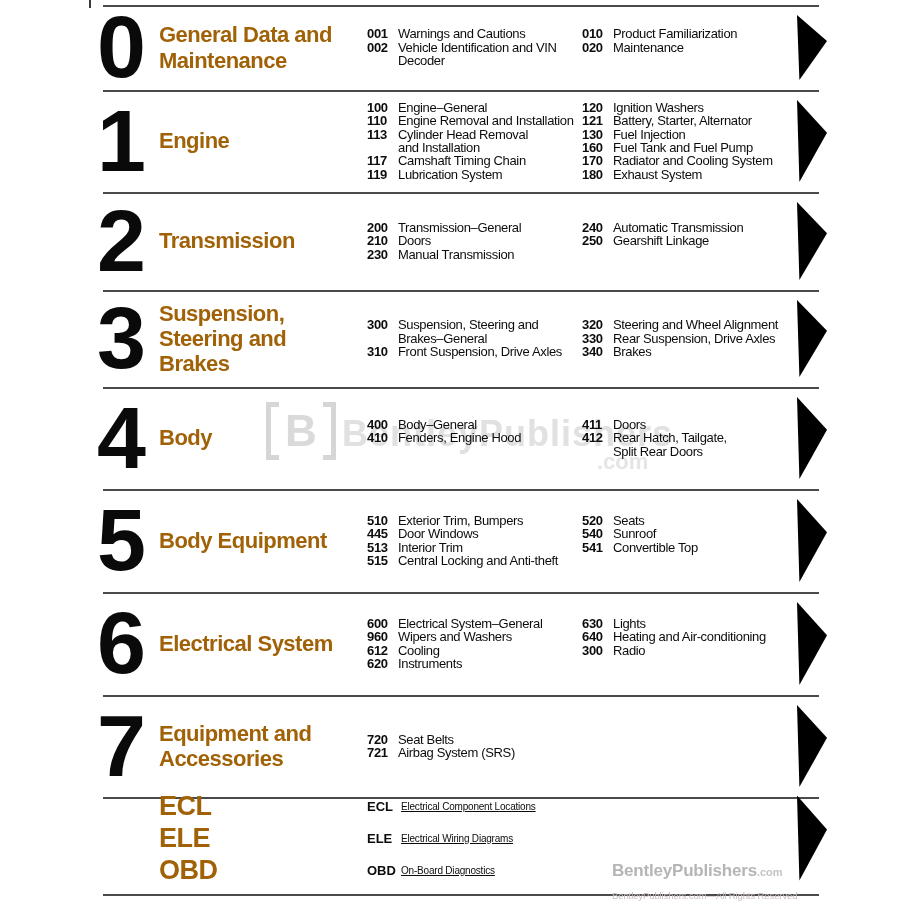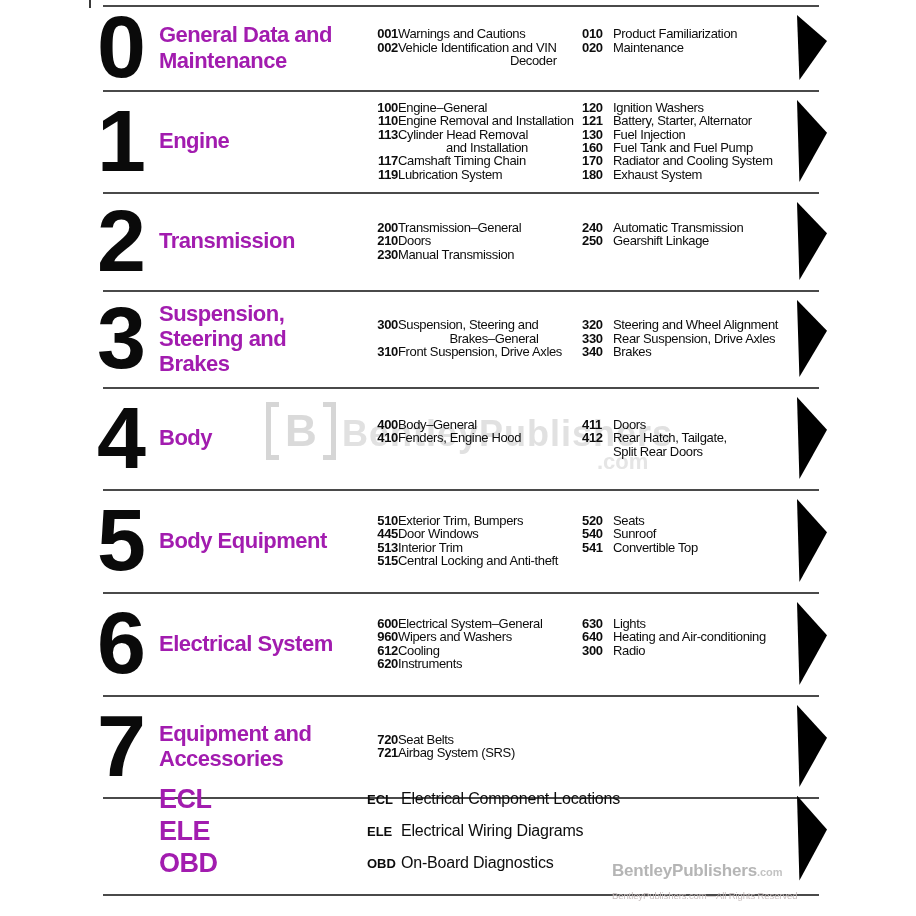--- a/index.html
+++ b/index.html
@@ -9,38 +9,38 @@
 
   
   .hline{position:absolute;left:103px;width:716px;height:2px;background:#4a4a4a;z-index:2;}
   .cropmark{position:absolute;left:89px;top:0;width:2px;height:8px;background:#3a3a3a;z-index:2;}
 
   
   .row{position:absolute;left:95px;width:733px;display:flex;align-items:center;z-index:2;}
   .num{width:62px;flex:0 0 62px;font-size:88px;font-weight:bold;line-height:0.78;
        letter-spacing:-2px;color:#0a0a0a;text-align:left;padding-left:2px;}
   .titlecol{width:208px;flex:0 0 208px;font-size:22px;font-weight:bold;line-height:1.14;
-       letter-spacing:-0.5px;white-space:pre-line;color:#a21caf;}
+       letter-spacing:-0.5px;white-space:pre-line;color:#a16207;}
   .codeswrap{display:flex;align-items:flex-start;flex:0 0 430px;width:430px;}
   .codes{letter-spacing:-0.35px;}
-  .codes.c1{width:215px;flex:0 0 215px;text-align:right;}
+  .codes.c1{width:215px;flex:0 0 215px;}
   .codes.c2{width:215px;flex:0 0 215px;}
   .entry{display:flex;align-items:flex-start;}
   .code{width:31px;flex:0 0 31px;font-weight:bold;font-size:13px;line-height:13.4px;}
   .desc{font-size:13px;line-height:13.4px;white-space:pre;}
   .arrowcol{flex:1;display:flex;align-items:center;height:100%;}
   .tri{width:30px;background:#000;clip-path:polygon(0 0,100% 40%,8% 100%);}
 
   
   .alabels{display:flex;flex-direction:column;}
   .alabel{font-size:27px;font-weight:bold;line-height:32px;letter-spacing:-0.5px;}
   .aentries{display:flex;flex-direction:column;}
   .aentry{height:32px;display:flex;align-items:center;}
   .acode{width:34px;flex:0 0 34px;font-weight:bold;font-size:13px;}
-  .adesc{font-size:16px;letter-spacing:-0.2px;white-space:pre;}
+  .adesc{font-size:10px;letter-spacing:-0.2px;white-space:pre;text-decoration:underline;}
 
   
   .wm{position:absolute;z-index:1;-webkit-user-select:none;user-select:none;}
   .wm-logo{left:266px;top:402px;display:flex;align-items:center;color:#d9d9d9;}
   .wb{display:inline-block;width:13px;height:58px;box-sizing:border-box;}
   .wb-left{border:5px solid #d6d6d6;border-right:none;}
   .wb-right{border:5px solid #d6d6d6;border-left:none;}
   .wb-b{font-size:44px;font-weight:bold;line-height:58px;margin:0 6px;color:#dadada;}
   .wm-text{left:342px;top:413px;font-size:36px;font-weight:bold;letter-spacing:1px;color:#e1e1e1;}
   .wm-com{left:597px;top:449px;font-size:22px;font-weight:bold;color:#e5e5e5;}
@@ -366,21 +366,21 @@
               <span class="code">721</span>
               <span class="desc">Airbag System (SRS)</span>
             </div>
           </div>
           <div class="codes c2"></div>
         </div>
         <div class="arrowcol">
           <div class="tri" style="height: 82px;"></div>
         </div>
       </div>
-      <div class="row" style="top: 797px; height: 82px; align-items: flex-end;">
+      <div class="row" style="top: 797px; height: 82px;">
         <div class="num"></div>
         <div class="titlecol alabels"><div class="alabel">ECL</div><div class="alabel">ELE</div><div class="alabel">OBD</div></div>
         <div class="codeswrap">
           <div class="aentries">
             <div class="aentry">
               <span class="acode">ECL</span>
               <span class="adesc">Electrical Component Locations</span>
             </div>
             <div class="aentry">
               <span class="acode">ELE</span>

